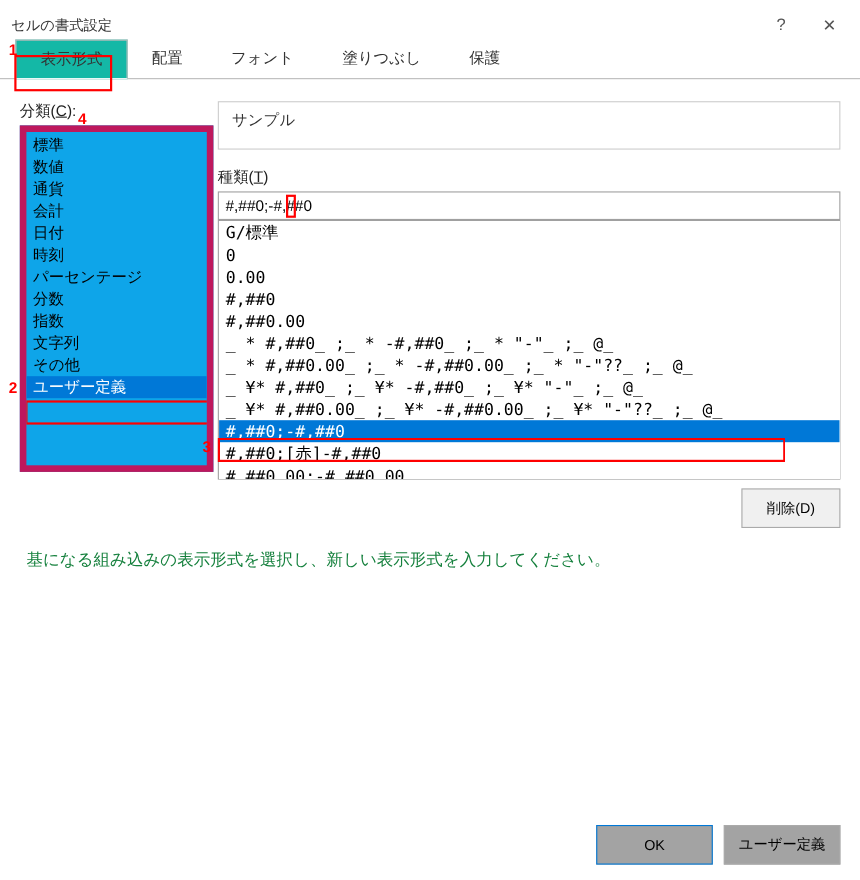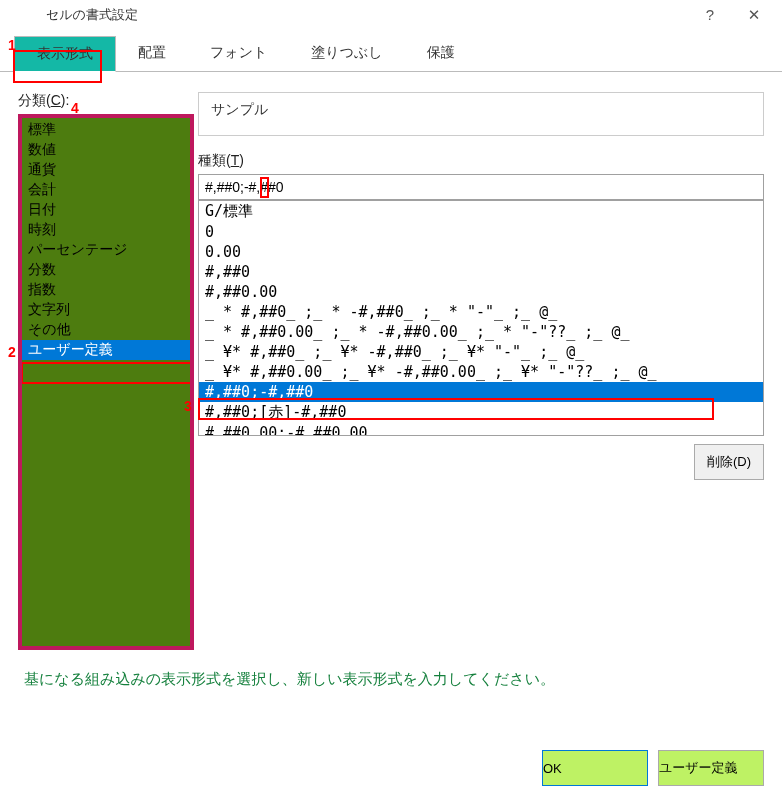--- a/index.html
+++ b/index.html
@@ -7,24 +7,23 @@
       font-family: "Yu Gothic UI", "Meiryo", sans-serif;
       font-size: 13px;
       background: #fff;
       color: #000;
       width: 782px;
       height: 800px;
       position: relative;
     }
     .titlebar {
       display: flex;
-      align-items: flex-start;
+      align-items: flex-end;
       padding: 6px 10px 4px 10px;
       height: 36px;
-      margin-left: 36px;
     }
     .titlebar-title {
       flex: 1;
       font-size: 13px;
       color: #333;
     }
     .titlebar-buttons { display: flex; gap: 24px; margin-right: 8px;}
     .help-icon, .close-icon { font-size: 15px; color: #555; width: 20px; text-align: center; }
     .tabs {
       display: flex;
@@ -60,24 +59,24 @@
     }
     .dialog-body {
       padding: 20px 18px 10px 18px;
       display: flex;
       gap: 4px;
     }
     .left-col { width: 176px; position: relative;}
     .label { font-size: 14px; margin-bottom: 4px; display: block; color:#222;}
     .underline { text-decoration: underline; }
     .listbox {
-      border: 4px solid #be185d;
-      height: 536px;
-      position: relative;
-      background: #4d7c0f;
+      border: 6px solid #be185d;
+      height: 315px;
+      position: relative;
+      background: #0ea5e9;
       overflow: hidden;
     }
     .listbox-inner { padding: 2px 0;}
     .list-item {
       padding: 1px 6px;
       font-size: 14px;
       cursor: pointer;
       white-space: nowrap;
     }
     .list-item.selected {
@@ -115,45 +114,45 @@
       cursor: pointer;
       font-family: "MS Gothic", monospace;
     }
     .type-list-item.selected {
       background: #0078d7;
       color: #fff;
     }
     .delete-row { display:flex; justify-content: flex-end; margin-top: 8px;}
     .delete-btn {
       border: 1px solid #aaa;
-      padding: 8px 12px;
+      padding: 8px 22px;
       background: #f0f0f0;
       font-family: inherit;
       font-size: 13px;
       cursor: pointer;
     }
     .description {
       padding: 10px 18px 0 24px;
       font-size: 15px;
       color:#15803d;
       font-family:Liberation Serif, serif;
     }
     .footer {
       position: absolute;
       bottom: 14px;
       right: 18px;
       display: flex;
       gap: 10px;
     }
     .btn {
       border: 1px solid #aaa;
-      background: #bef264;
+      background: #a3a3a3;
       padding: 8px 0;
       width: 106px;
-      text-align:left;
+      text-align:center;
       font-family: inherit;
       font-size: 13px;
       cursor: pointer;
     }
     .btn.primary { border: 1px solid #0078d7; }
     .type-input-wrap { position: relative; margin-bottom: 0;}
     .input-annot {
       position: absolute;
       border: 2px solid #ff0000;
       width: 9px; height: 21px;

